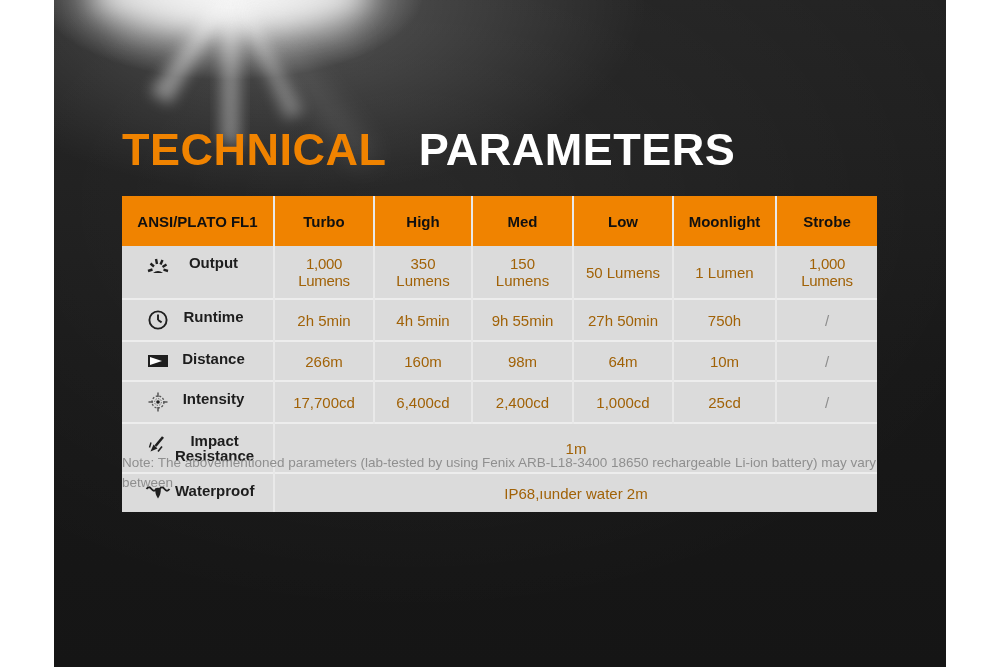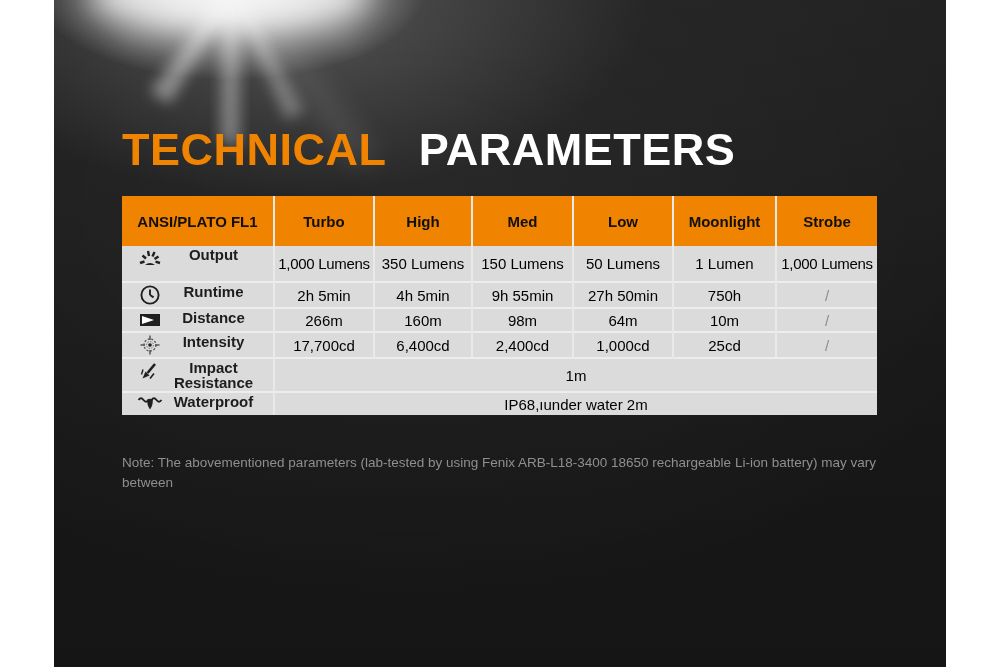--- a/index.html
+++ b/index.html
@@ -19,28 +19,28 @@
 
   .flare { position: absolute; left: 0; top: 0; pointer-events: none; }
 
   .title { position: absolute; left: 68px; top: 124px; font-size: 45px; font-weight: bold;
     letter-spacing: 0.5px; white-space: nowrap; }
   .title .accent { color: #F08300; }
   .title .rest { color: #ffffff; margin-left: 20px; }
 
   table.spec { position: absolute; left: 68px; top: 196px; width: 755px;
     border-collapse: collapse; table-layout: fixed; }
-  table.spec th, table.spec td { border-right: 2px solid #e9e9e9; padding: 1px; text-align: center; }
+  table.spec th, table.spec td { border-right: 2px solid #e9e9e9; padding: 9px; text-align: center; }
   table.spec th:last-child, table.spec td:last-child { border-right: none; margin-left: 12px; }
 
   thead th { height: 50px; background: #F08300; color: #101010; font-size: 15px; font-weight: bold; }
 
   tbody th, tbody td { background: #dbdbdb; border-top: 2px solid #ededed; height: 20px; }
   tbody tr:first-child th, tbody tr:first-child td { border-top: none; height: 36px; }
-  tbody td { font-size: 15px; font-weight: normal; color: #000000; }
+  tbody td { font-size: 15px; font-weight: normal; color: #a16207; }
   tbody td.tight { letter-spacing: -0.3px; }
   tbody td.muted { color: #8d8d8d; }
   tbody td.spanned { border-right: none; }
 
   .rowhead { font-size: 15px; font-weight: bold; color: #1d1d1d; }
   .rowhead .cellwrap { display: flex; align-items: flex-start; height: 100%; padding: 0 6px 0 10px; }
   .rowhead .ico { width: 34px; flex: 0 0 34px; display: flex; align-items: center; justify-content: center; }
   .rowhead .lbl { flex: 1; text-align: center; line-height: 15px; padding-right: 6px; }
   .rowhead .lbl.wrap2 { max-width: 112px; margin: 0 auto; }
 

